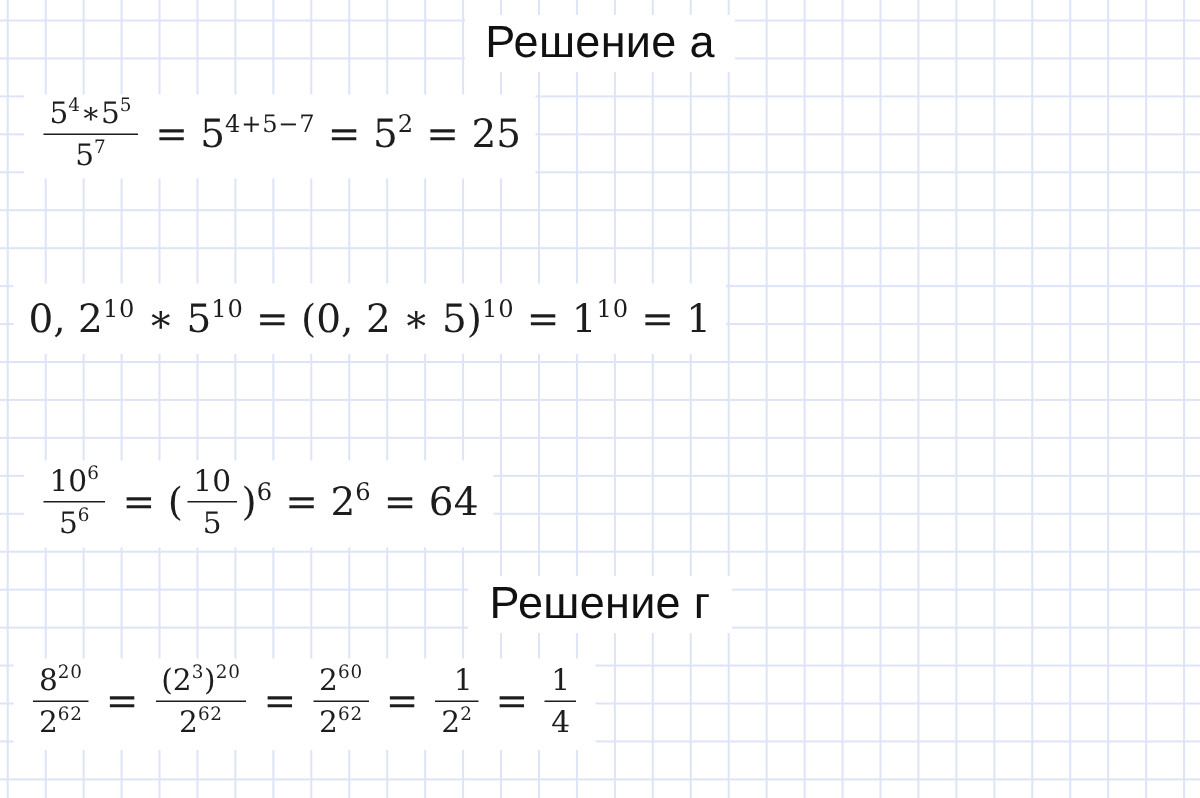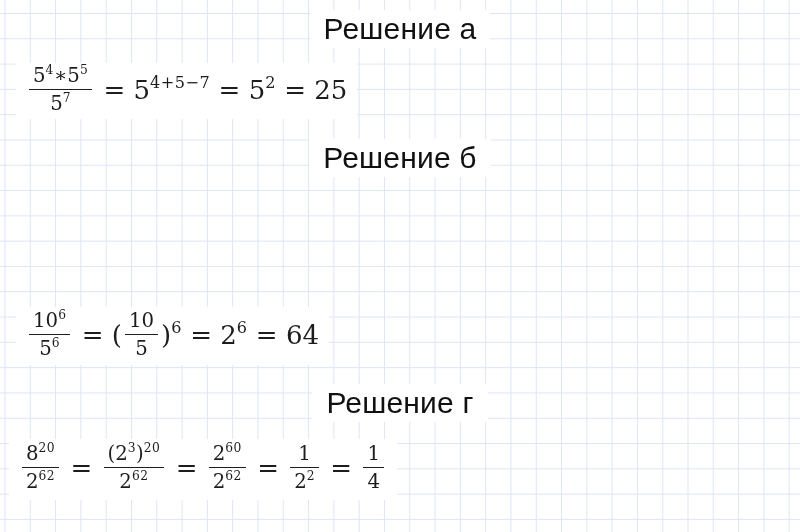--- a/index.html
+++ b/index.html
@@ -64,20 +64,21 @@
     vertical-align: middle;
     text-align: center;
     font-size: 0.76em;
     margin: 0 3px;
     transform: translateY(-2px);
   }
   .math .frac .num {
     display: block;
     border-bottom: 1.5px solid currentColor;
     padding: 0 4px 2px 4px;
+    text-align: right;
   }
   .math .frac .den {
     display: block;
     padding: 2px 4px 0 4px;
   }
   
   #h-a { top: 10px; }
   #h-b { top: 139px; }
   #h-v { top: 261px; }
   #h-g { top: 384px; }
@@ -91,22 +92,22 @@
 
 <div class="page">
 
   <div class="heading-row" id="h-a">
     <span class="heading">Решение а</span>
   </div>
   <div class="formula-box" id="f-a">
     <span class="math"><span class="frac"><span class="num"><span class="mtext">5</span><span class="msup">4</span><span class="mtext">∗</span><span class="mtext">5</span><span class="msup">5</span></span><span class="den"><span class="mtext">5</span><span class="msup">7</span></span></span><span class="mtext"> = </span><span class="mtext">5</span><span class="msup">4+5−7</span><span class="mtext"> = </span><span class="mtext">5</span><span class="msup">2</span><span class="mtext"> = 25</span></span>
   </div>
 
-  <div class="heading-row" id="h-b">
-    <span class="heading">Решение б</span>
+  <div class="formula-box" id="f-b">
+    <span class="math"><span class="mtext">0, 2</span><span class="msup">10</span><span class="mtext"> ∗ </span><span class="mtext">5</span><span class="msup">10</span><span class="mtext"> = </span><span class="mtext">(0, 2 ∗ 5)</span><span class="msup">10</span><span class="mtext"> = </span><span class="mtext">1</span><span class="msup">10</span><span class="mtext"> = 1</span></span>
   </div>
 
   <div class="formula-box" id="f-v">
     <span class="math"><span class="frac"><span class="num"><span class="mtext">10</span><span class="msup">6</span></span><span class="den"><span class="mtext">5</span><span class="msup">6</span></span></span><span class="mtext"> = (</span><span class="frac"><span class="num"><span class="mtext">10</span></span><span class="den"><span class="mtext">5</span></span></span><span class="mtext">)</span><span class="msup">6</span><span class="mtext"> = </span><span class="mtext">2</span><span class="msup">6</span><span class="mtext"> = 64</span></span>
   </div>
 
   <div class="heading-row" id="h-g">
     <span class="heading">Решение г</span>
   </div>
   <div class="formula-box" id="f-g">

